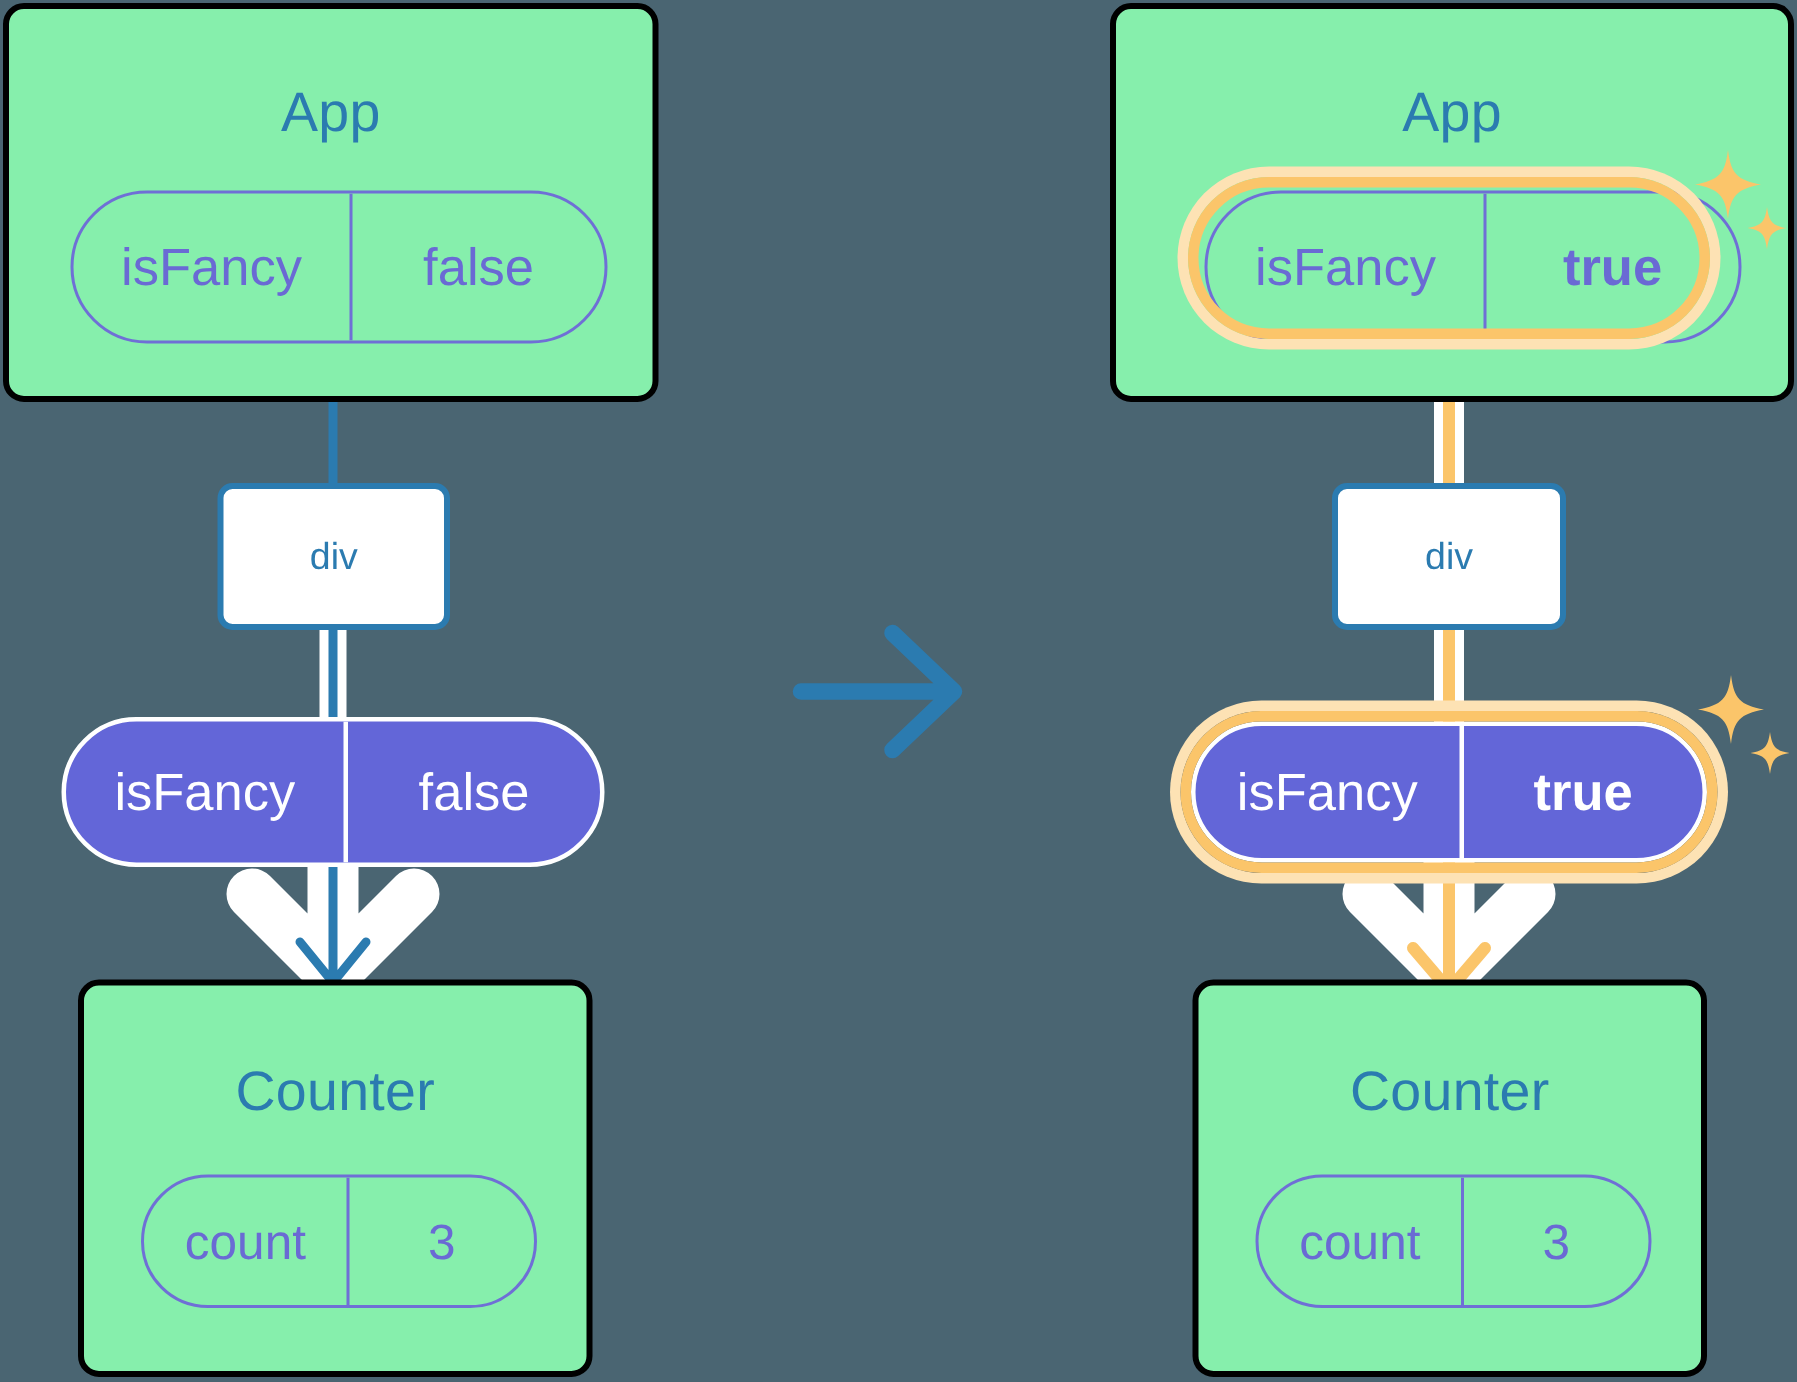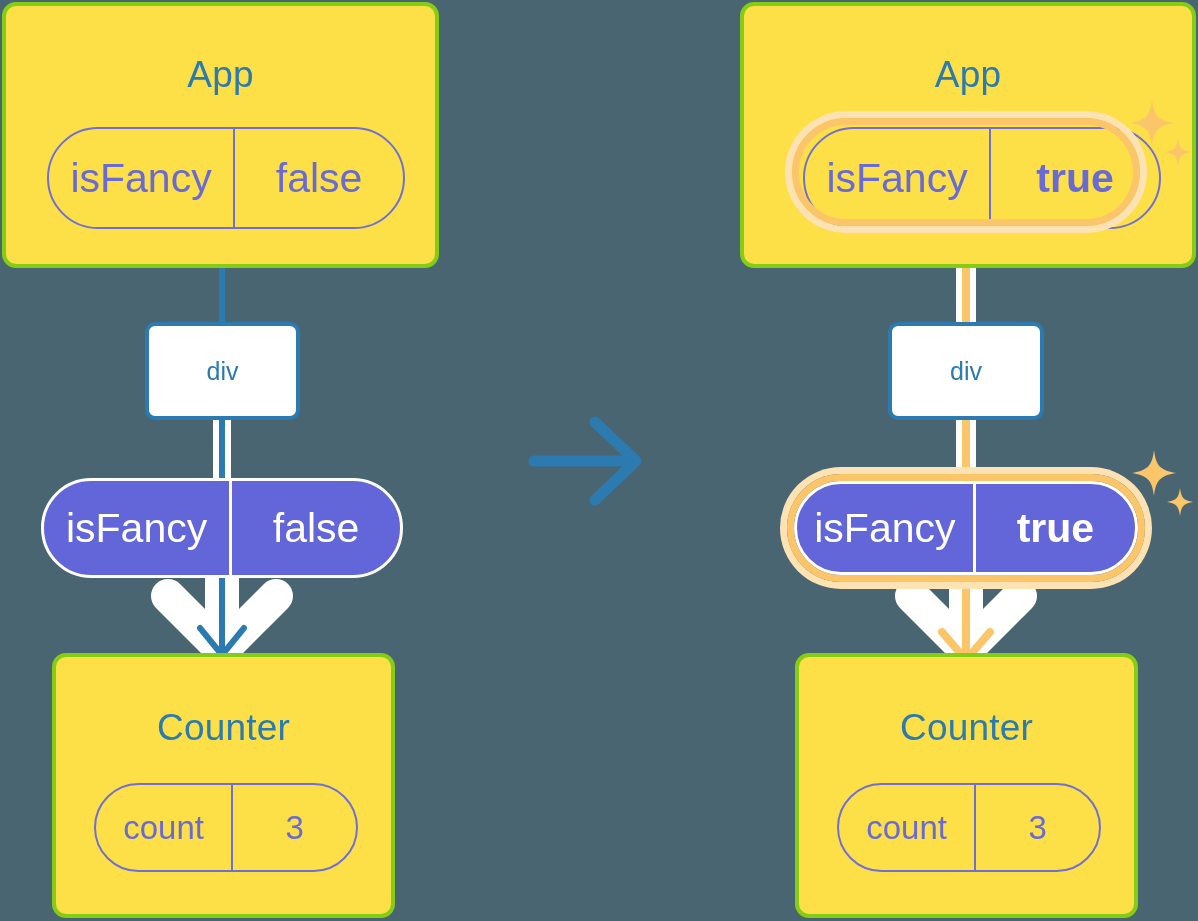--- a/index.html
+++ b/index.html
@@ -22,22 +22,22 @@
   .svg-layer {
     position: absolute;
     left: 0;
     top: 0;
     width: 1198px;
     height: 921px;
   }
   
   .card {
     position: absolute;
-    background: #fde047;
-    border: 4px solid #84cc16;
+    background: #86efac;
+    border: 4px solid #000000;
     border-radius: 14px;
     box-sizing: border-box;
   }
   .card-title {
     position: absolute;
     left: 0;
     right: 0;
     text-align: center;
     color: #2b7bb0;
     font-size: 37px;
@@ -84,21 +84,21 @@
   .pill-solid .pill-val {
     color: #ffffff;
   }
   .pill-solid .pill-val {
     border-left: 3px solid #ffffff;
   }
   .pill-key, .pill-val {
     display: flex;
     align-items: center;
     justify-content: center;
-    font-size: 41px;
+    font-size: 35px;
     line-height: 1;
     box-sizing: border-box;
   }
   .pill-key { flex: 0 0 52%; }
   .pill-val { flex: 1 1 auto; }
   .bold-val { font-weight: bold; }
 
   
   .glow-ring {
     position: absolute;

